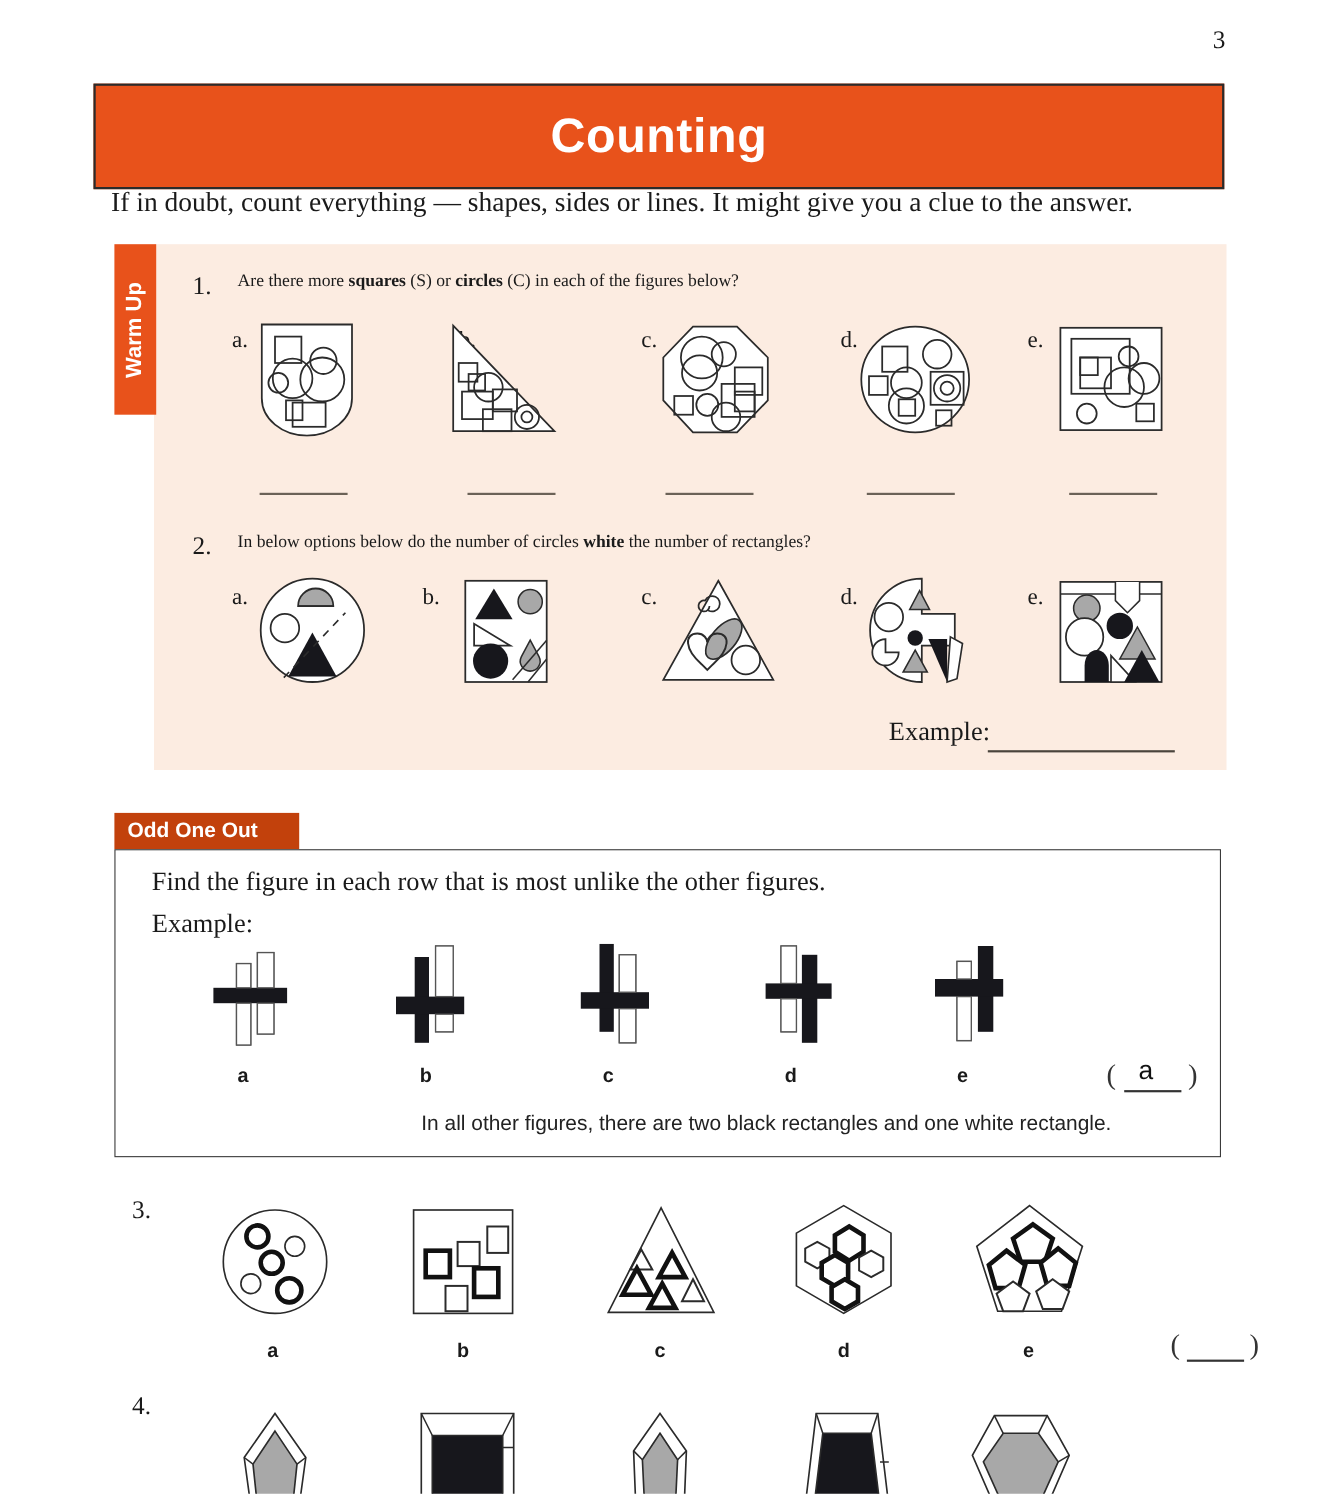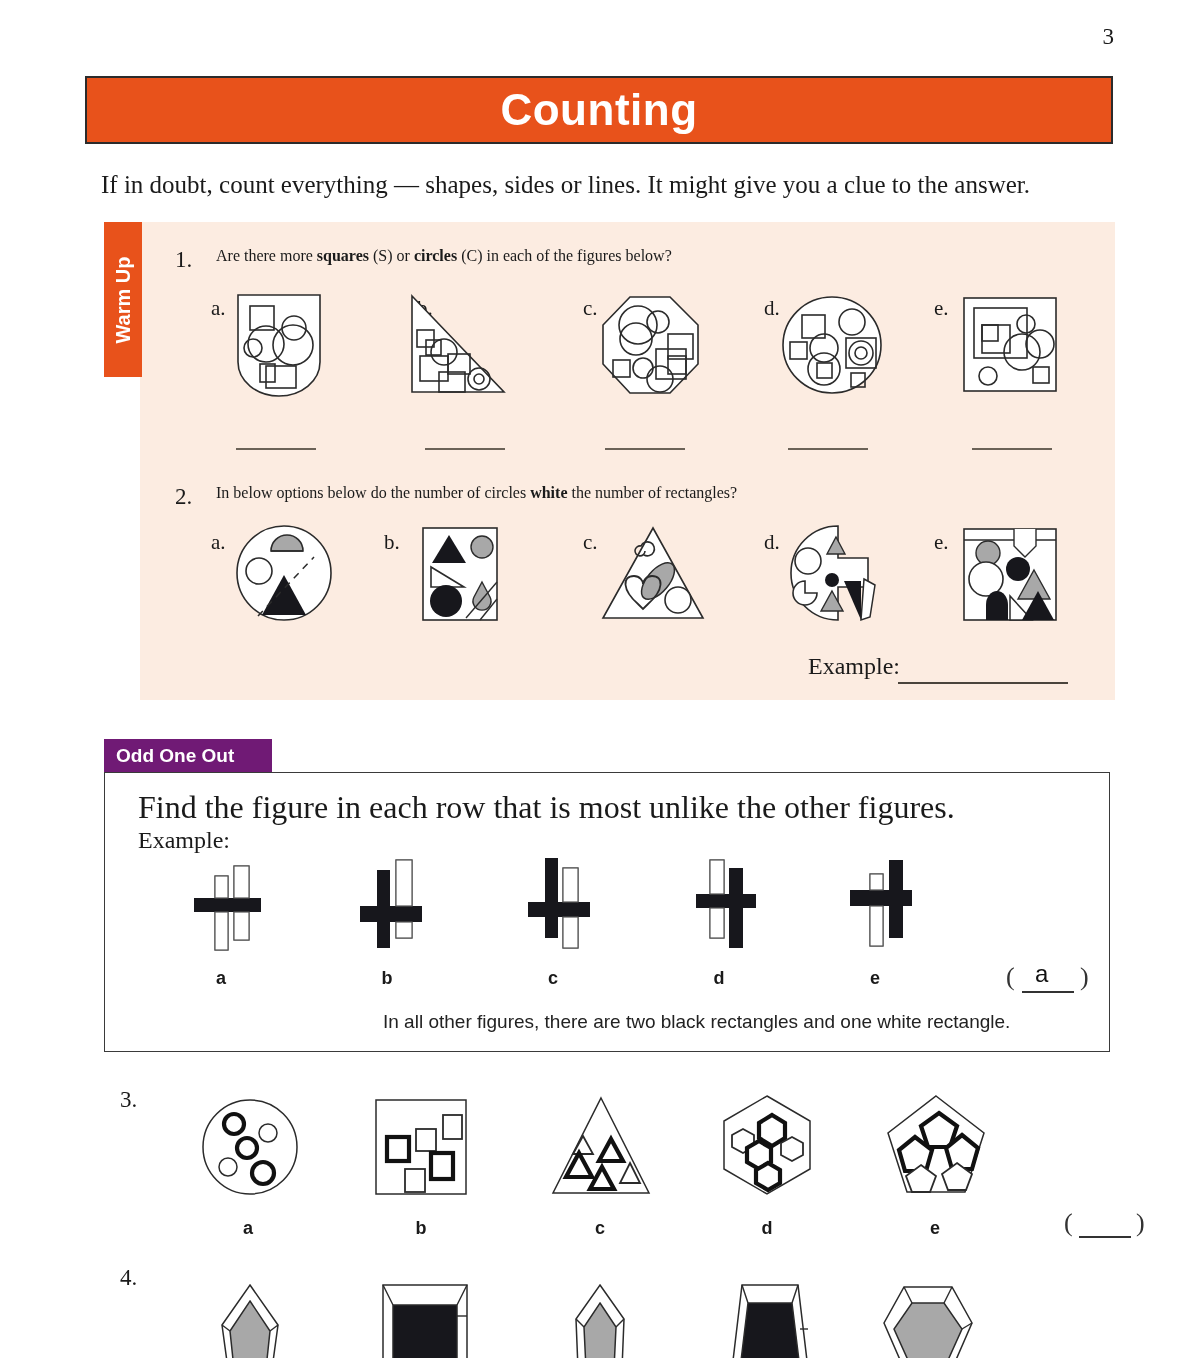--- a/index.html
+++ b/index.html
@@ -10,21 +10,21 @@
     color:#1a1a1a;
     position:relative;
     overflow:hidden;
   }
   .page-number{
     position:absolute; top:24px; right:86px;
     font-size:23px; font-family:"Liberation Serif",serif; color:#1a1a1a;
   }
   
   .title-banner{
-    position:absolute; left:85px; top:76px; width:1028px; height:68px;
+    position:absolute; left:85px; top:76px; width:1028px; height:96px;
     background:#e8521b; border:2px solid #2b2b2b;
     display:flex; align-items:center; justify-content:center;
     box-sizing:border-box;
   }
   .title-banner .title-text{
     color:#ffffff; font-family:"Liberation Sans",sans-serif;
     font-weight:bold; font-size:44px; letter-spacing:0.5px;
   }
   
   .intro-line{
@@ -56,31 +56,31 @@
   }
   .options-blank{
     position:absolute; left:898px; top:682px; width:170px;
     border-top:2px solid #4a443c;
   }
   figure, .fig{ margin:0; }
   .fig{ position:absolute; }
   
   .ooo-tab{
     position:absolute; left:104px; top:739px; width:168px; height:33px;
-    background:#701a75; display:flex; align-items:center;
+    background:#c2410c; display:flex; align-items:center;
   }
   .ooo-tab span{
     color:#fff; font-family:"Liberation Sans",sans-serif;
     font-weight:bold; font-size:19px; padding-left:12px;
   }
   .ooo-box{
     position:absolute; left:104px; top:772px; width:1006px; height:280px;
     border:1.5px solid #3a3a3a; background:#fff; box-sizing:border-box;
   }
-  .ooo-find{ position:absolute; left:138px; top:789px; font-size:32px;text-align:center;}
+  .ooo-find{ position:absolute; left:138px; top:789px; font-size:24px;text-align:center;}
   .ooo-example{ position:absolute; left:138px; top:827px; font-size:24px;}
   .ooo-expl{
     position:absolute; left:383px; top:1011px; font-size:19px;
     font-family:"Liberation Sans",sans-serif; color:#222;
   }
   .fig-letter{
     position:absolute; font-family:"Liberation Sans",sans-serif;
     font-weight:bold; font-size:18px; text-align:center;
   }
   .answer-paren{

